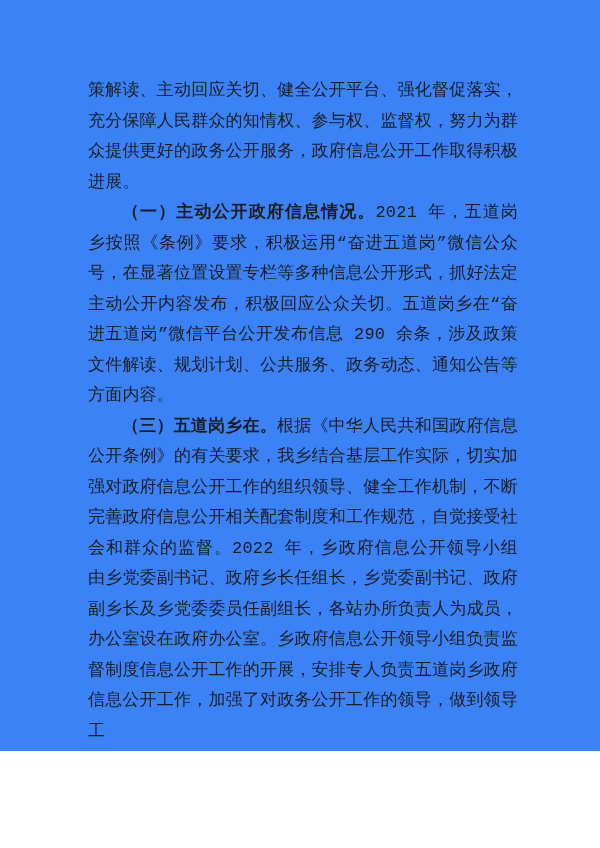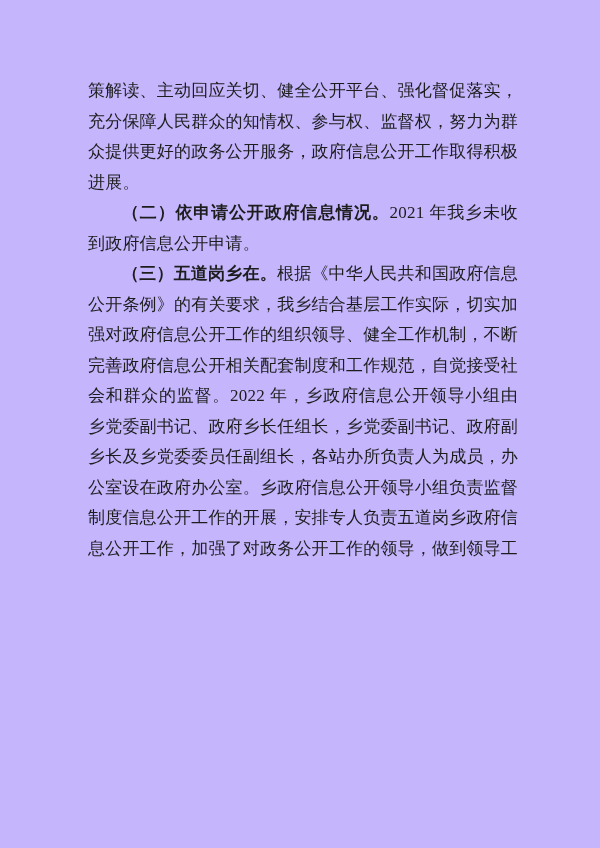--- a/index.html
+++ b/index.html
@@ -3,24 +3,24 @@
 <meta charset="utf-8">
 <style>
   html, body {
     margin: 0;
     padding: 0;
     background: #ffffff;
   }
   .page {
     position: relative;
     width: 600px;
-    height: 848px;
-    background: #c4b5fd;
+    height: 751px;
+    background: #3b82f6;
     overflow: hidden;
-    font-family: Liberation Serif, serif;
+    font-family: Liberation Mono, monospace;
   }
   .doc-text {
     position: absolute;
     left: 88px;
     top: 76px;
     width: 430px;
     font-size: 17px;
     line-height: 30.5px;
     color: #1d1d1d;
     text-align: justify;
@@ -45,23 +45,23 @@
 </head>
 <body>
 
 <div class="page">
   <div class="doc-text">
 
     <p class="para no-indent">
       <span class="para-body">策解读、主动回应关切、健全公开平台、强化督促落实，充分保障人民群众的知情权、参与权、监督权，努力为群众提供更好的政务公开服务，政府信息公开工作取得积极进展。</span>
     </p>
 
+    <p class="para">
+      <span class="para-heading">（一）主动公开政府信息情况。</span><span class="para-body">2021 年，五道岗乡按照《条例》要求，积极运用“奋进五道岗”微信公众号，在显著位置设置专栏等多种信息公开形式，抓好法定主动公开内容发布，积极回应公众关切。五道岗乡在“奋进五道岗”微信平台公开发布信息 290 余条，涉及政策文件解读、规划计划、公共服务、政务动态、通知公告等方面内容。</span>
+    </p>
 
-    <p class="para">
-      <span class="para-heading">（二）依申请公开政府信息情况。</span><span class="para-body">2021 年我乡未收到政府信息公开申请。</span>
-    </p>
 
     <p class="para">
       <span class="para-heading">（三）五道岗乡在。</span><span class="para-body">根据《中华人民共和国政府信息公开条例》的有关要求，我乡结合基层工作实际，切实加强对政府信息公开工作的组织领导、健全工作机制，不断完善政府信息公开相关配套制度和工作规范，自觉接受社会和群众的监督。2022 年，乡政府信息公开领导小组由乡党委副书记、政府乡长任组长，乡党委副书记、政府副乡长及乡党委委员任副组长，各站办所负责人为成员，办公室设在政府办公室。乡政府信息公开领导小组负责监督制度信息公开工作的开展，安排专人负责五道岗乡政府信息公开工作，加强了对政务公开工作的领导，做到领导工</span>
     </p>
 
   </div>
 </div>
 
 </body></html>

